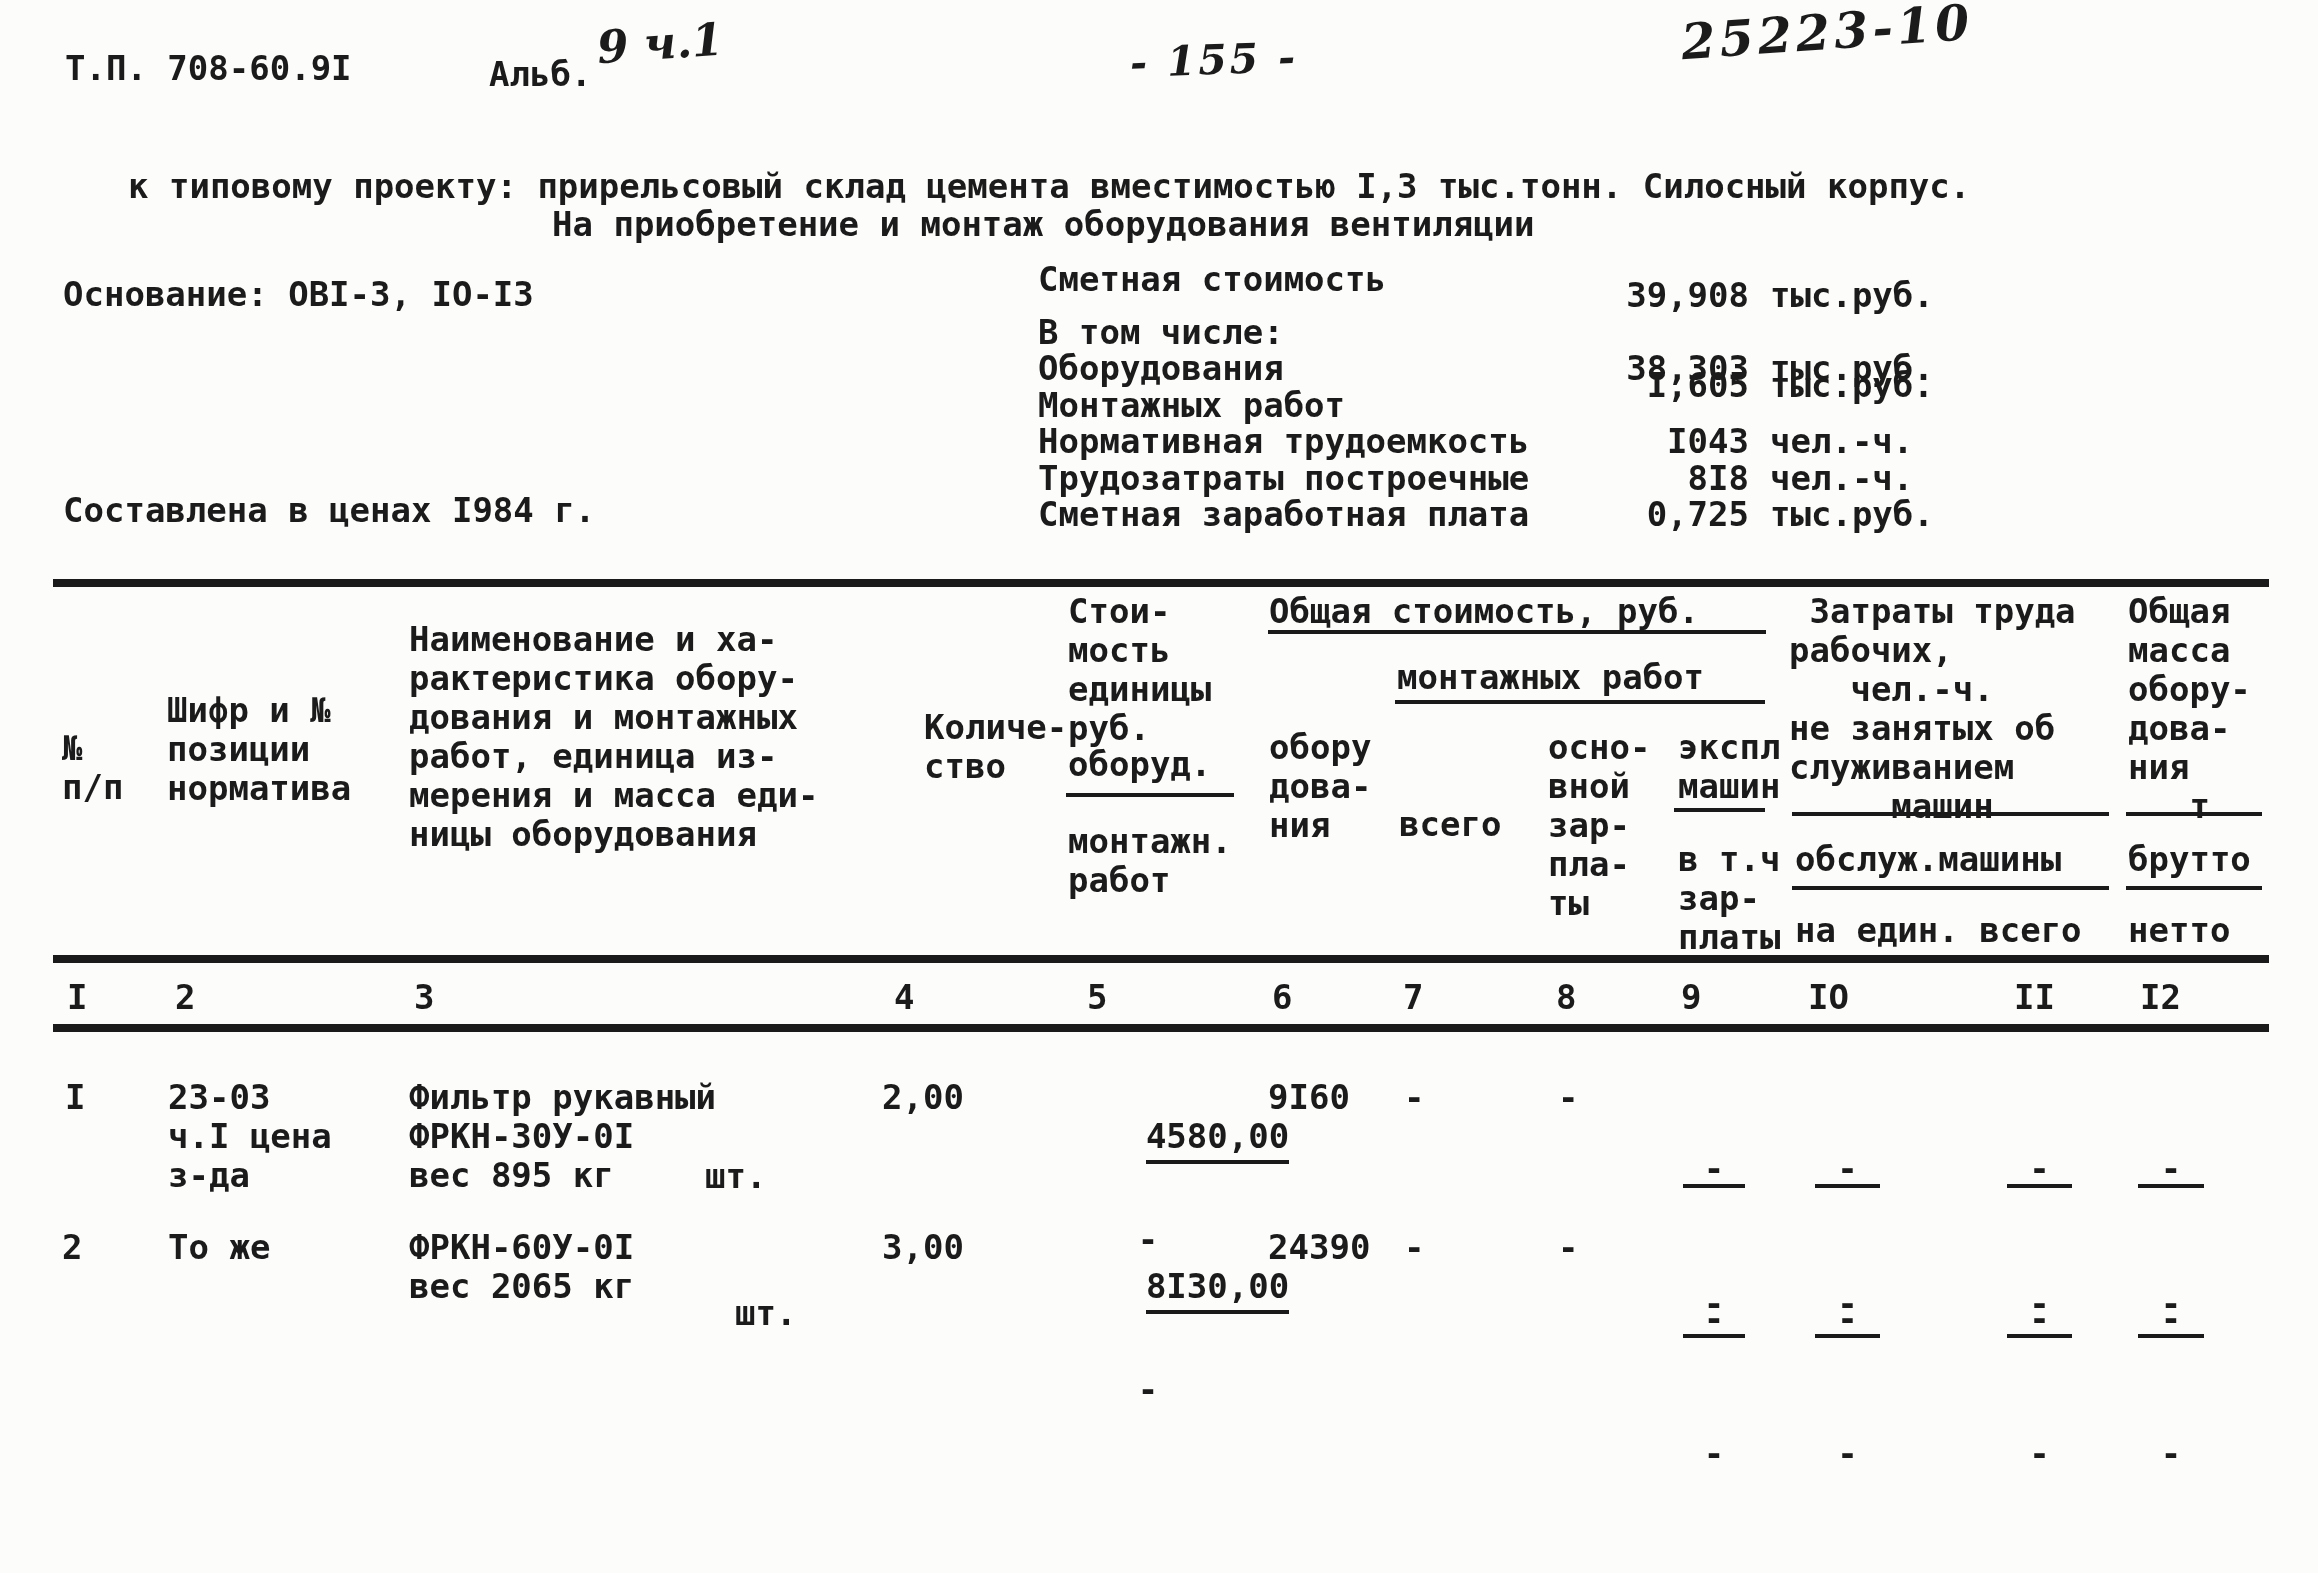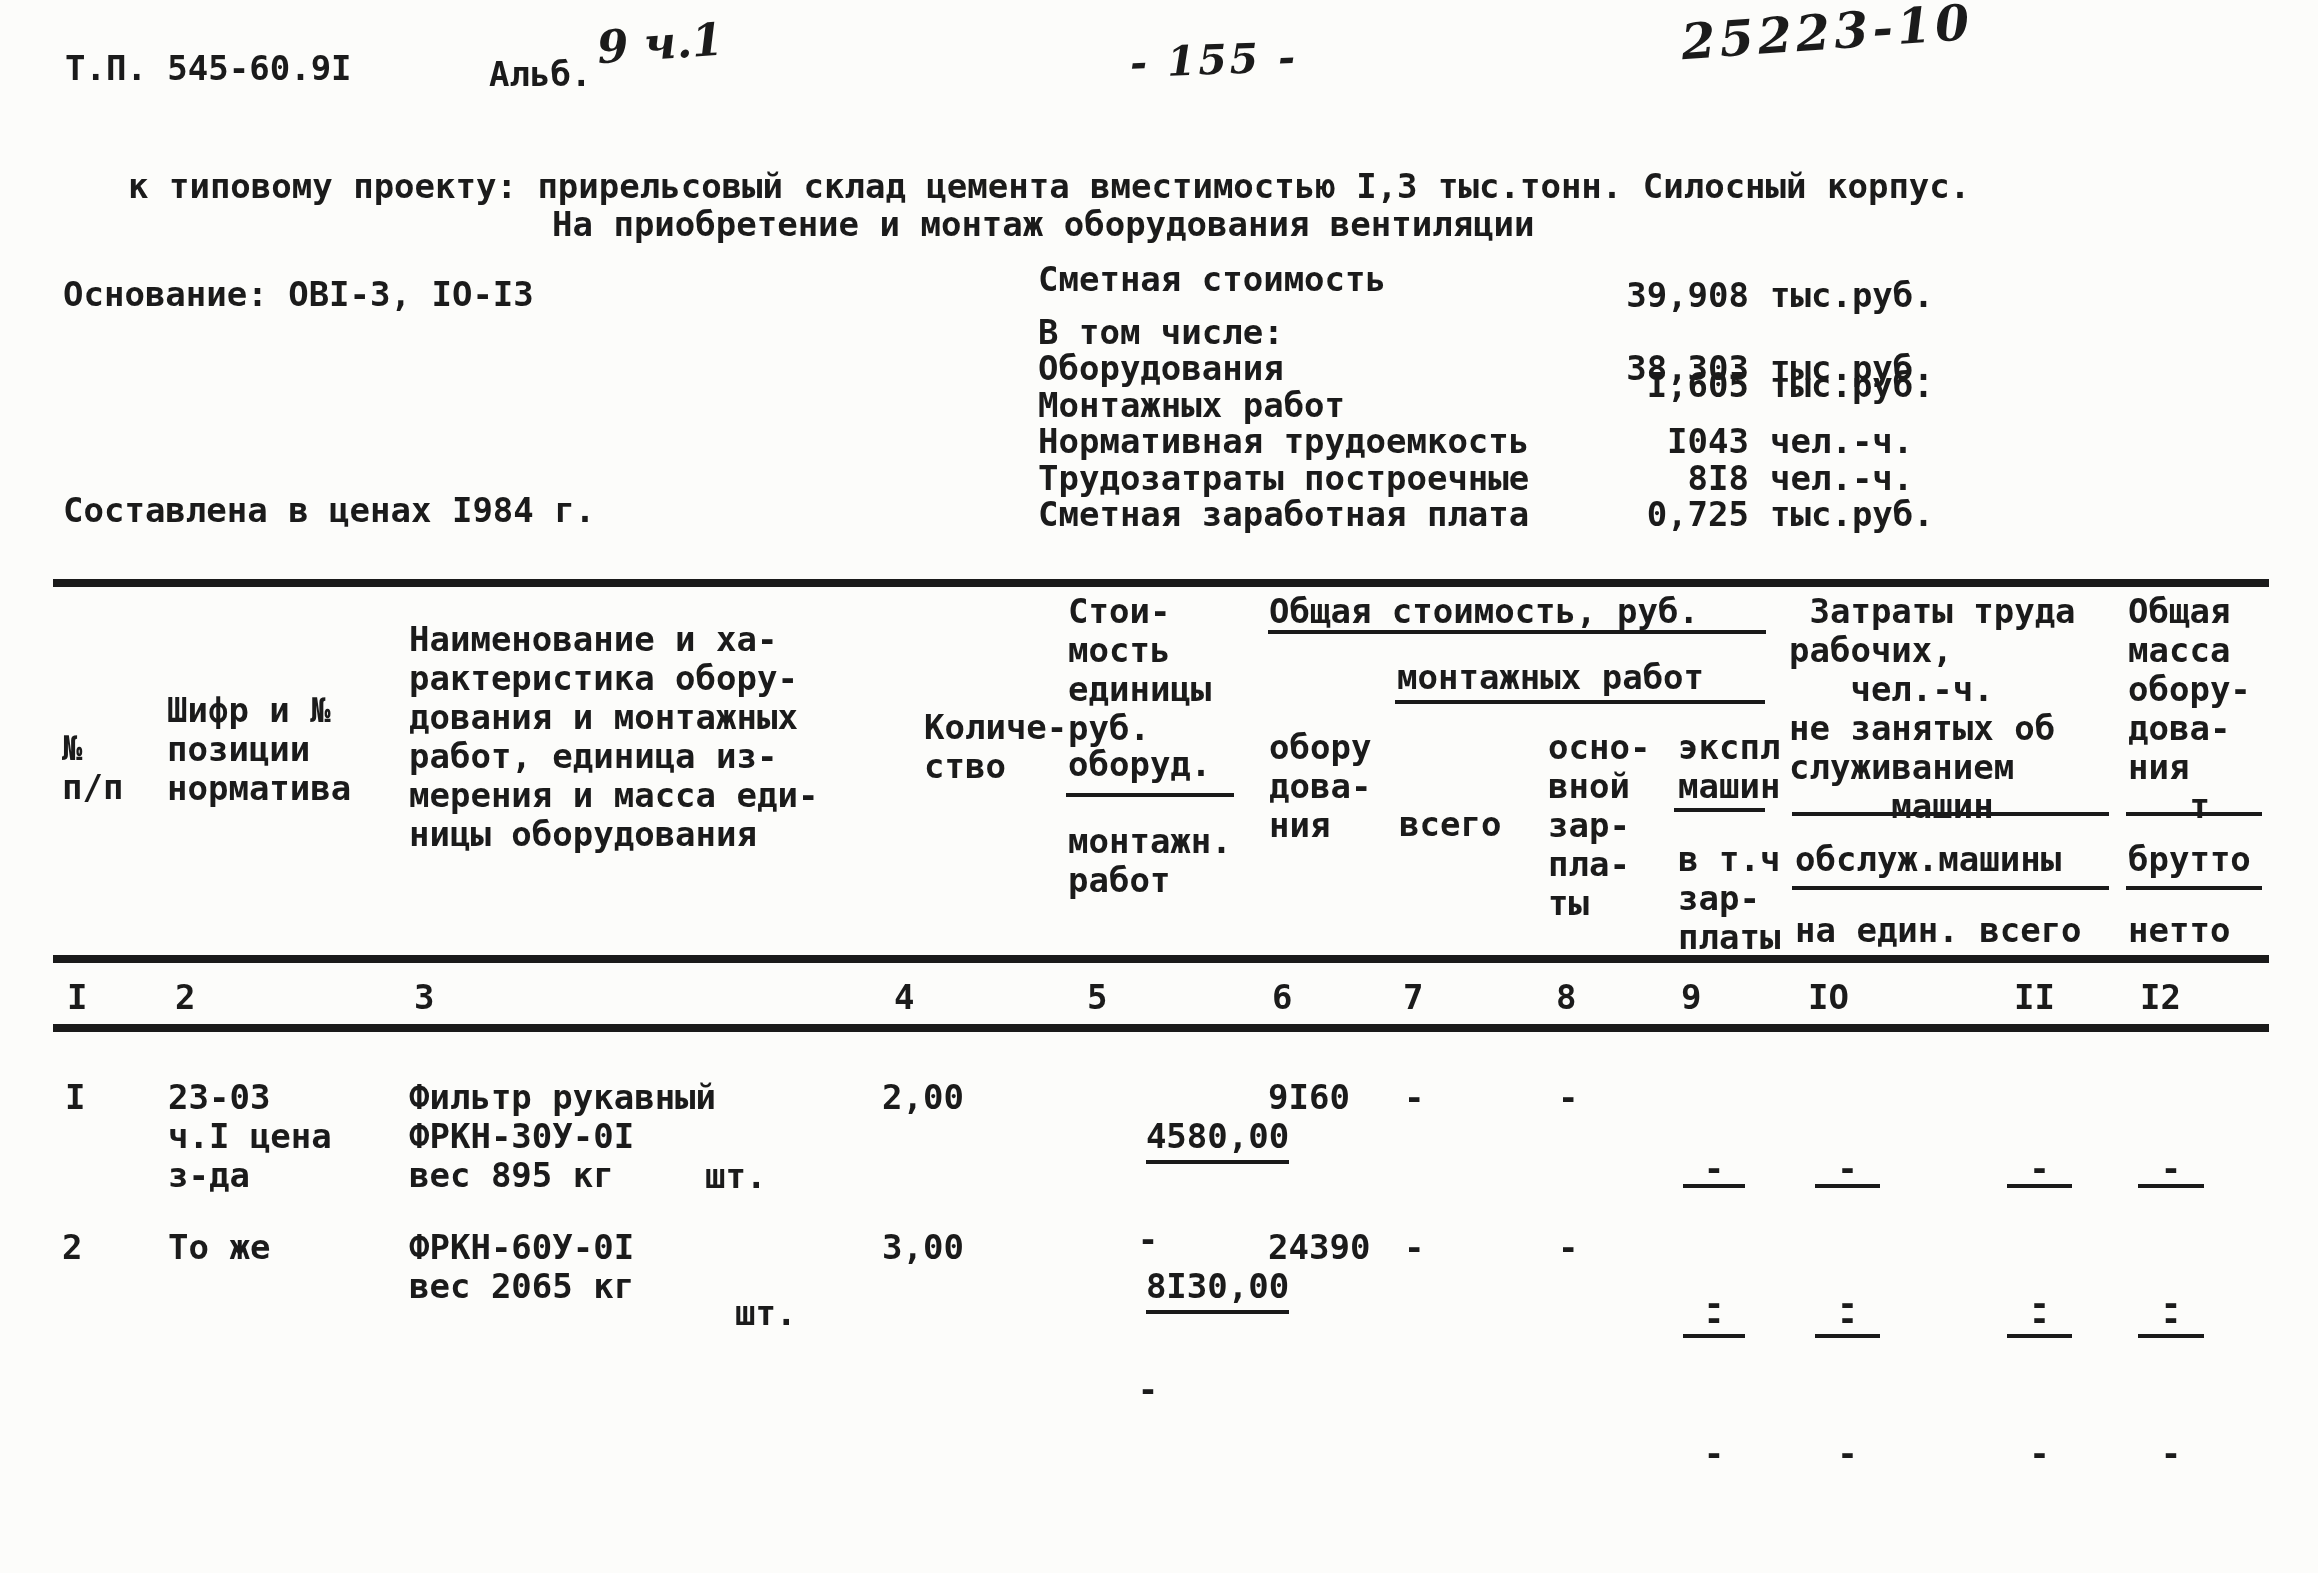--- a/index.html
+++ b/index.html
@@ -28,21 +28,21 @@
   .frac-top{height:28px;line-height:25px;border-bottom:4.9px solid #1a1a1a;}
   .frac-bot{margin-top:21px;line-height:32px;}
   .val{display:inline-block;width:168px;text-align:right;}
   .unit{display:inline-block;margin-left:21px;}
 </style>
 </head>
 <body>
 
 <div class="sheet">
 
-  <div class="abs" style="left:65px;top:49px;">Т.П. 545-60.9I</div>
+  <div class="abs" style="left:65px;top:49px;">Т.П. 708-60.9I</div>
   <div class="abs" style="left:489px;top:55px;">Альб.</div>
   <div class="abs hand" style="left:597px;top:24px;font-size:45px;transform:rotate(-4deg);">9 ч.1</div>
   <div class="abs hand" style="left:1130px;top:41px;font-size:41px;transform:rotate(-2deg);letter-spacing:2.8px;">- 155 -</div>
   <div class="abs hand" style="left:1681px;top:12.6px;font-size:49px;transform:rotate(-4deg);letter-spacing:4.2px;">25223-10</div>
 
   <div class="abs" style="left:128px;top:167px;">к типовому проекту: прирельсовый склад цемента вместимостью I,3 тыс.тонн. Силосный корпус.</div>
   <div class="abs" style="left:552px;top:205px;">На приобретение и монтаж оборудования вентиляции</div>
 
   <div class="abs" style="left:63px;top:275px;">Основание: ОВI-3, IO-I3</div>
   <div class="abs" style="left:63px;top:491px;">Составлена в ценах I984 г.</div>

